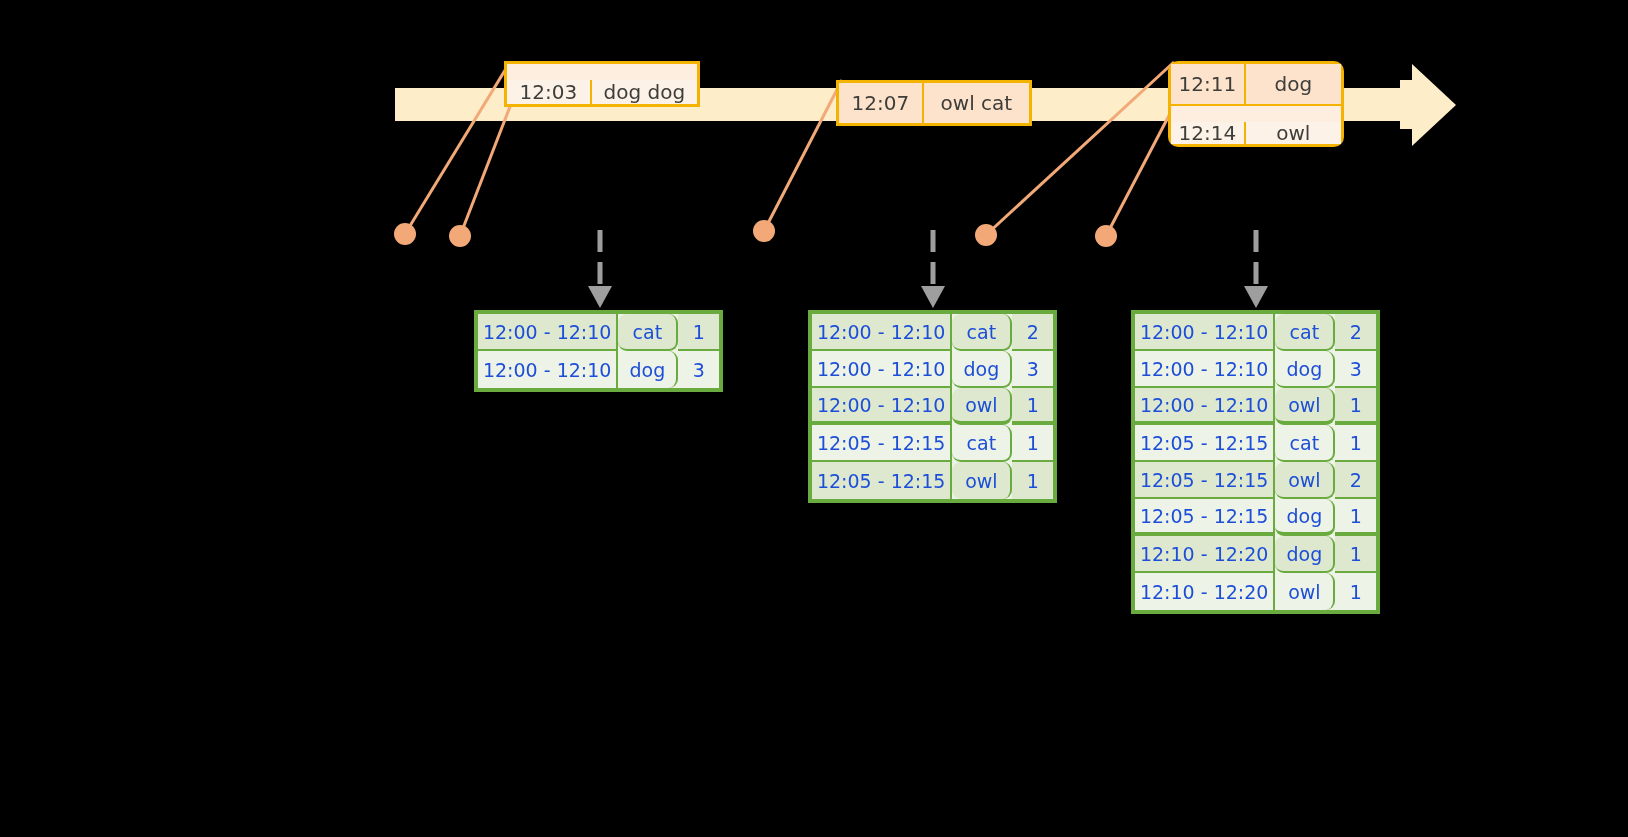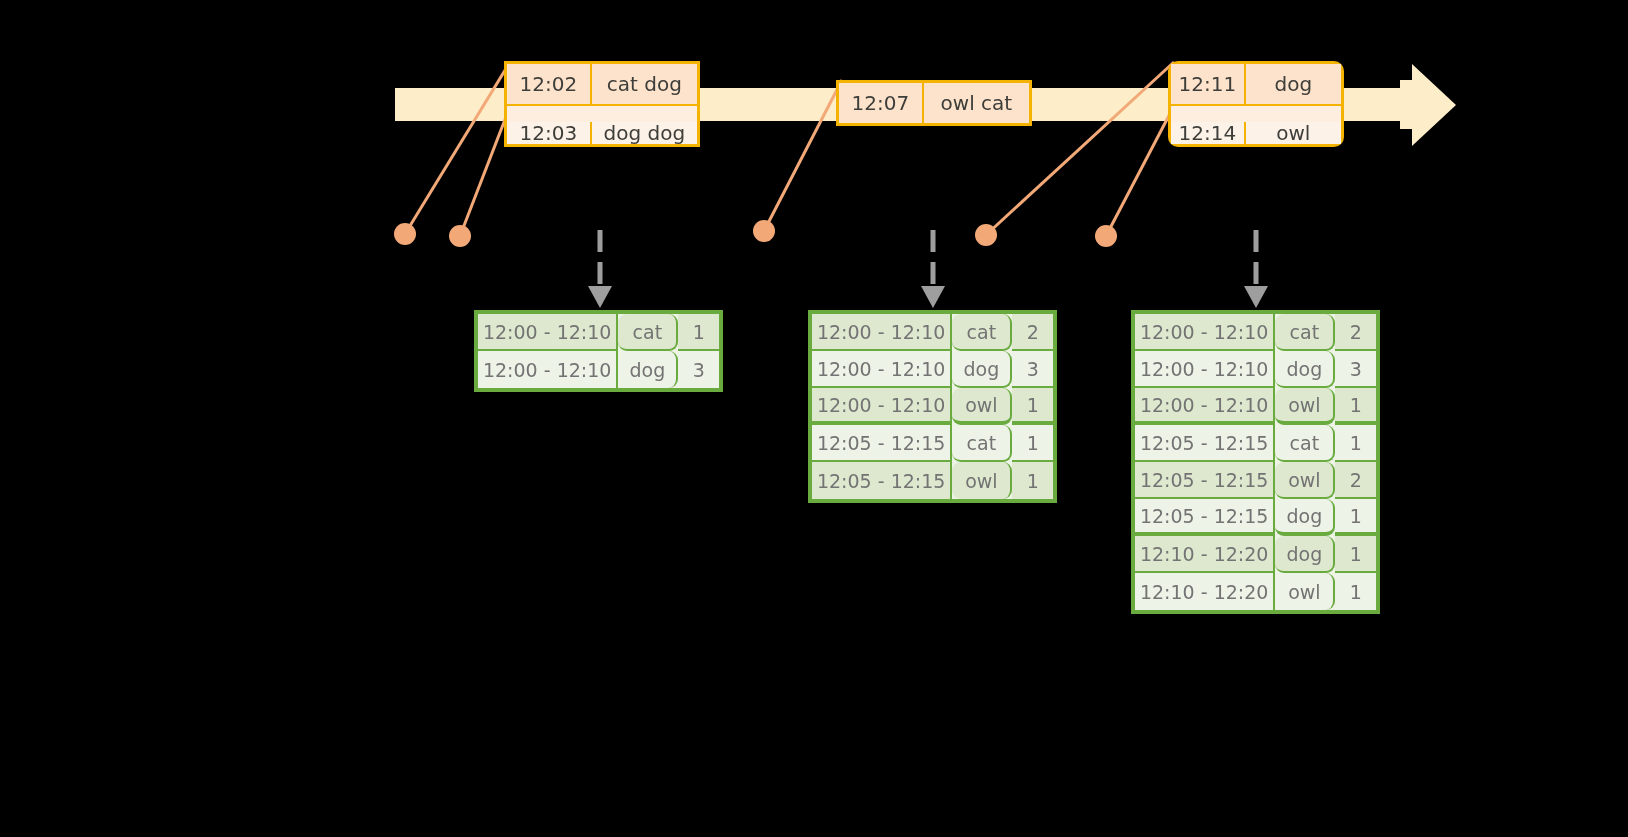--- a/index.html
+++ b/index.html
@@ -127,21 +127,21 @@
   .result-row {
     display: flex;
     height: 37px;
     box-sizing: border-box;
   }
   .result-row .rcell {
     display: flex;
     align-items: center;
     justify-content: center;
     font-size: 19px;
-    color: #737373;
+    color: #1d4ed8;
     box-sizing: border-box;
     border-right: 2px solid #6aab40;
     border-bottom: 2px solid #6aab40;
   }
   .result-row .rcell:last-child { border-right: none; }
   .result-row:last-child .rcell { border-bottom: none; }
   .result-row.odd .rcell { background: #dde8cf; }
   .result-row.even .rcell { background: #eef3e7; }
   .result-row.group-end .rcell { border-bottom: 4px solid #6aab40; }
 
@@ -172,24 +172,20 @@
     </g>
   </svg>
 
   <div class="connector-dot" style="left:394px; top:223px;"></div>
   <div class="connector-dot" style="left:449px; top:225px;"></div>
   <div class="connector-dot" style="left:753px; top:220px;"></div>
   <div class="connector-dot" style="left:975px; top:224px;"></div>
   <div class="connector-dot" style="left:1095px; top:225px;"></div>
 
   <div class="event-box" id="event-box-1">
-    <div class="event-row shade-dark">
-      <div class="event-cell-time cell">12:02</div>
-      <div class="event-cell-words cell">cat dog</div>
-    </div>
     <div class="event-row shade-light">
       <div class="event-cell-time cell">12:03</div>
       <div class="event-cell-words cell">dog dog</div>
     </div>
   </div>
 
   <div class="event-box" id="event-box-2">
     <div class="event-row shade-dark">
       <div class="event-cell-time cell">12:07</div>
       <div class="event-cell-words cell">owl cat</div>

